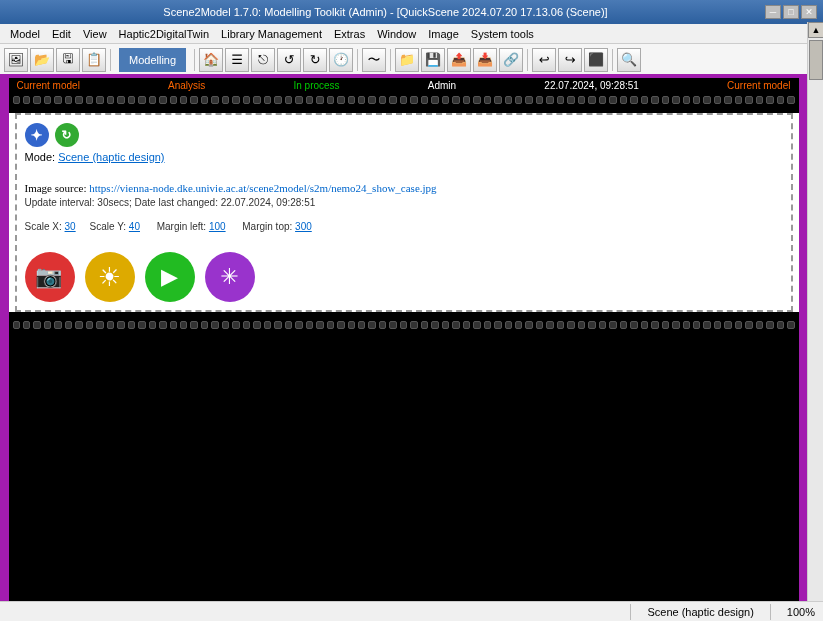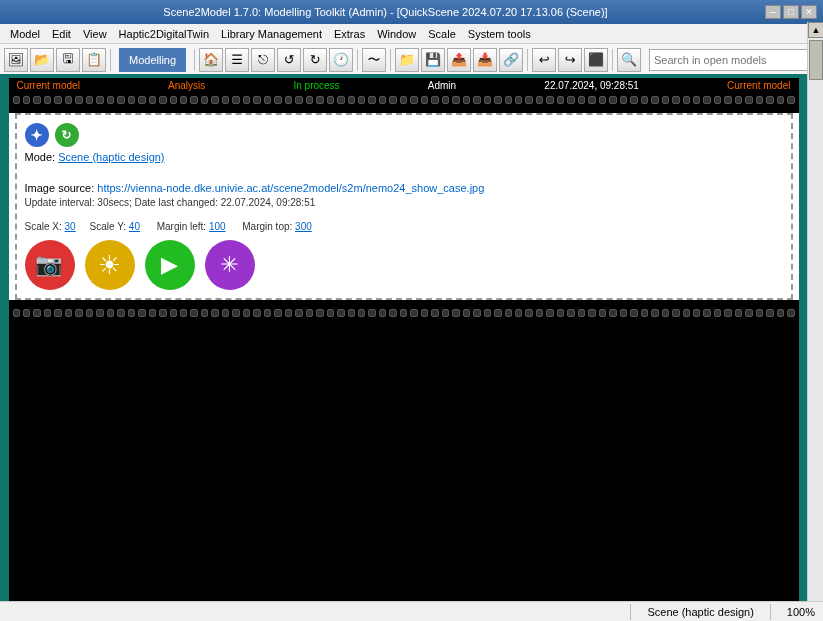--- a/index.html
+++ b/index.html
@@ -117,21 +117,21 @@
       border-radius: 50%;
       display: flex; align-items: center; justify-content: center;
       font-size: 14px;
     }
     .icon-blue { background: #3366cc; color: white; }
     .icon-green { background: #33aa33; color: white; }
 
     .scene-mode { font-size: 11px; margin-bottom: 19px; }
     .scene-mode a { color: #0066cc; text-decoration: underline; cursor: pointer; }
     .scene-info { font-size: 10px; color: #333; margin-bottom: 13px; }
-    .scene-scale { font-size: 10px; color: #333; margin-bottom: 8px; }
+    .scene-scale { font-size: 10px; color: #333; margin-bottom: 20px; }
     .scale-val { color: #0066cc; text-decoration: underline; }
 
     .action-buttons { display: flex; gap: 10px; align-items: center; margin-top: 6px; }
     .action-btn {
       width: 50px; height: 50px;
       border-radius: 50%;
       border: none;
       cursor: pointer;
       display: flex; align-items: center; justify-content: center;
       font-size: 22px;
@@ -225,21 +225,21 @@
 
   <div class="menu-bar">
     <div id="menu-items-container" style="display: flex;">
         <div class="menu-item">Model</div>
         <div class="menu-item">Edit</div>
         <div class="menu-item">View</div>
         <div class="menu-item">Haptic2DigitalTwin</div>
         <div class="menu-item">Library Management</div>
         <div class="menu-item">Extras</div>
         <div class="menu-item">Window</div>
-        <div class="menu-item">Scale</div>
+        <div class="menu-item">Image</div>
         <div class="menu-item">System tools</div>
       </div>
   </div>
 
   <div class="toolbar">
     <div class="toolbar-btn">🖼</div>
     <div class="toolbar-btn">📂</div>
     <div class="toolbar-btn">🖫</div>
     <div class="toolbar-btn">📋</div>
     <div class="toolbar-sep"></div>
@@ -258,24 +258,23 @@
     <div class="toolbar-btn">💾</div>
     <div class="toolbar-btn">📤</div>
     <div class="toolbar-btn">📥</div>
     <div class="toolbar-btn">🔗</div>
     <div class="toolbar-sep"></div>
     <div class="toolbar-btn">↩</div>
     <div class="toolbar-btn">↪</div>
     <div class="toolbar-btn">⬛</div>
     <div class="toolbar-sep"></div>
     <div class="toolbar-btn">🔍</div>
-    <input class="search-box" type="text" placeholder="Search in open models" style="">
   </div>
 
-  <div style="position:absolute; top:74px; left:0; right:16px; bottom:20px; overflow:hidden; background:#0f766e;">
+  <div style="position:absolute; top:74px; left:0; right:16px; bottom:20px; overflow:hidden; background:#a21caf;">
 
     <div style="background:black; width:790px; margin:4px auto 0;">
 
       <div style="display:flex; background:black; padding:2px 8px; justify-content:space-between; width:100%;">
         <span style="color:#ff6600; font-size:10px;">Current model</span>
         <span style="color:#ff6600; font-size:10px;">Analysis</span>
         <span style="color:#00cc00; font-size:10px;">In process</span>
         <span style="color:white; font-size:10px;">Admin</span>
         <span style="color:white; font-size:10px;">22.07.2024, 09:28:51</span>
         <span style="color:#ff6600; font-size:10px;">Current model</span>
@@ -366,21 +365,21 @@
           <div class="scene-title">
             <div class="icon-circle icon-blue">✦</div>
             <div class="icon-circle icon-green" style="font-size:12px;">↻</div>
           </div>
 
           <div class="scene-mode">
             <span>Mode:</span>
             <a>Scene (haptic design)</a>
           </div>
 
-          <div style="font-size:11px; margin-bottom:3px;">
+          <div style="font-size:11px; margin-bottom:3px;font-family:Liberation Serif, serif;">
             <span>Image source: </span>
             <a style="color:#0066cc;">https://vienna-node.dke.univie.ac.at/scene2model/s2m/nemo24_show_case.jpg</a>
           </div>
 
           <div class="scene-info">Update interval: 30secs; Date last changed: 22.07.2024, 09:28:51</div>
 
           <div class="scene-scale">
             <span>Scale X:</span>
             <span class="scale-val">30</span>
             &nbsp;&nbsp;&nbsp;

